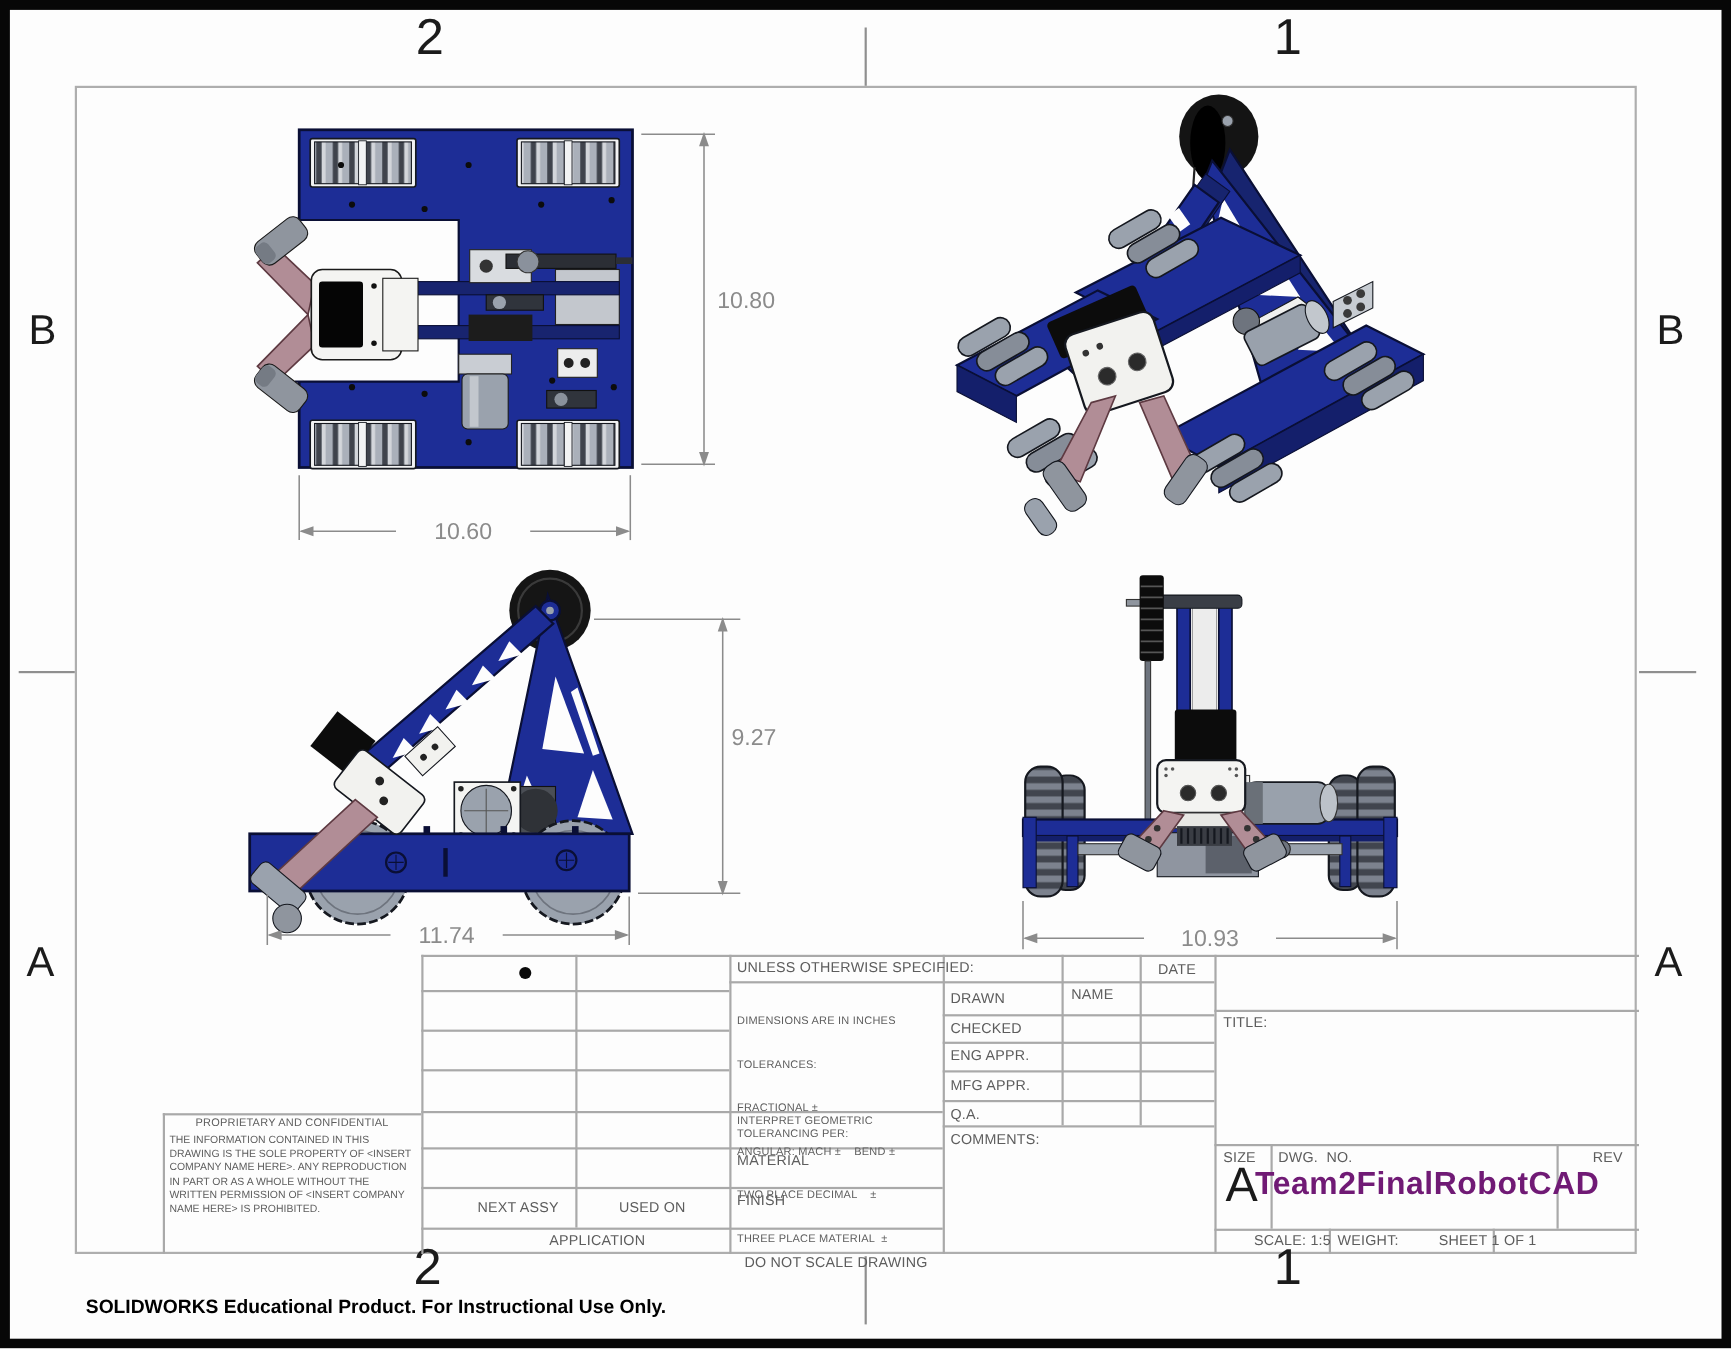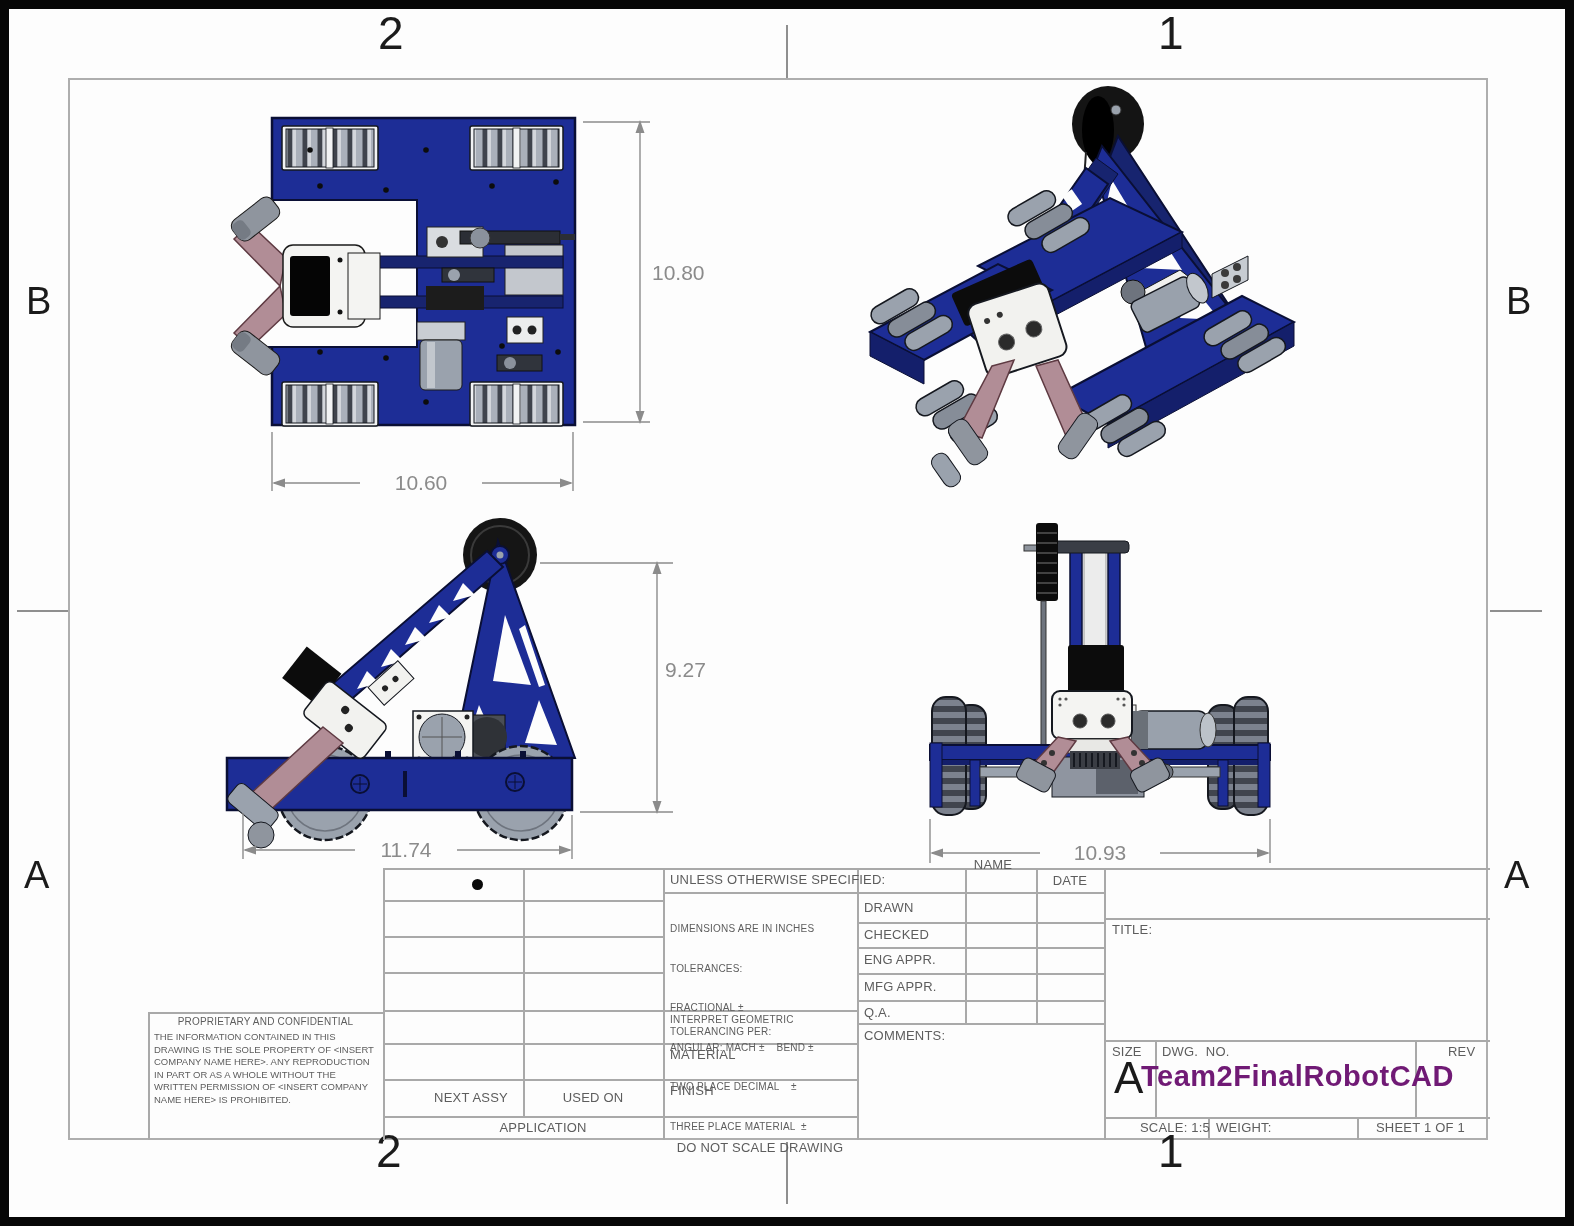--- a/index.html
+++ b/index.html
@@ -492,38 +492,39 @@
     <div class="tb-text small" style="left:670px;top:1014px;">INTERPRET GEOMETRIC</div>
     <div class="tb-text small" style="left:670px;top:1026px;">TOLERANCING PER:</div>
     <div class="tb-text" style="left:670px;top:1047px;">MATERIAL</div>
     <div class="tb-text" style="left:670px;top:1083px;">FINISH</div>
     <div class="tb-text center" style="left:663px;top:1120px;width:194px;margin-top:20px;">DO NOT SCALE DRAWING</div>
 
     <div class="tb-text center" style="left:383px;top:1090px;width:140px;margin-left:18px;">NEXT ASSY</div>
     <div class="tb-text center" style="left:523px;top:1090px;width:140px;">USED ON</div>
     <div class="tb-text center" style="left:383px;top:1120px;width:320px;">APPLICATION</div>
 
-    <div class="tb-text center" style="left:965px;top:857px;width:56px;">NAME</div>
+    <div class="tb-text center" style="left:965px;top:896px;width:56px;">NAME</div>
     <div class="tb-text center" style="left:1036px;top:873px;width:68px;">DATE</div>
     <div class="tb-text" style="left:864px;top:900px;">DRAWN</div>
     <div class="tb-text" style="left:864px;top:927px;">CHECKED</div>
     <div class="tb-text" style="left:864px;top:952px;">ENG APPR.</div>
     <div class="tb-text" style="left:864px;top:979px;">MFG APPR.</div>
     <div class="tb-text" style="left:864px;top:1005px;">Q.A.</div>
     <div class="tb-text" style="left:864px;top:1028px;">COMMENTS:</div>
 
     <div class="tb-text med" style="left:1112px;top:922px;">TITLE:</div>
     <div class="tb-text med" style="left:1112px;top:1044px;">SIZE</div>
     <div class="tb-text med" style="left:1162px;top:1044px;">DWG.  NO.</div>
     <div class="tb-text med" style="left:1448px;top:1044px;">REV</div>
     <div class="size-big" style="left:1114px;top:1056px;">A</div>
     <div class="dwg-big" style="left:1141px;top:1062px;">Team2FinalRobotCAD</div>
     <div class="tb-text med" style="left:1140px;top:1120px;">SCALE: 1:5</div>
     <div class="tb-text med" style="left:1216px;top:1120px;">WEIGHT:</div>
-    <div class="tb-text med" style="left:1376px;top:1120px;">SHEET 1 OF 1</div>
+    <div class="tb-text med" style="left:1308px;top:1120px;">SHEET 1 OF 1</div>
 
     <div class="tb-text small center" style="left:148px;top:1016px;width:235px;">PROPRIETARY AND CONFIDENTIAL</div>
     <div class="tb-text tiny" style="left:154px;top:1031px;width:222px;white-space:normal;line-height:12.5px;">THE INFORMATION CONTAINED IN THIS DRAWING IS THE SOLE PROPERTY OF &lt;INSERT COMPANY NAME HERE&gt;.  ANY REPRODUCTION IN PART OR AS A WHOLE WITHOUT THE WRITTEN PERMISSION OF &lt;INSERT COMPANY NAME HERE&gt; IS PROHIBITED.</div>
   </div>
 
+  <div class="footer">SOLIDWORKS Educational Product. For Instructional Use Only.</div>
 
   <div class="border-overlay"></div>
 </div>
 
 </body></html>

